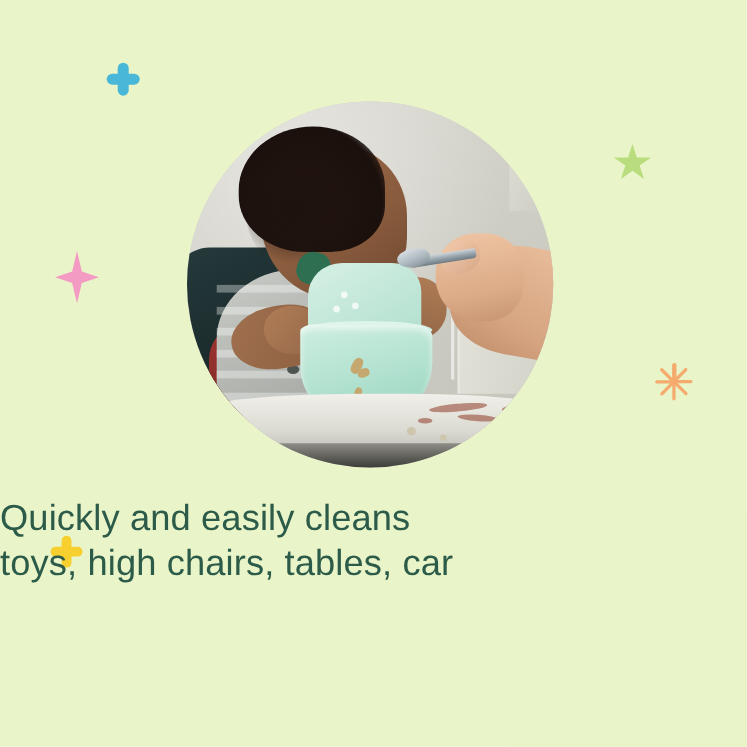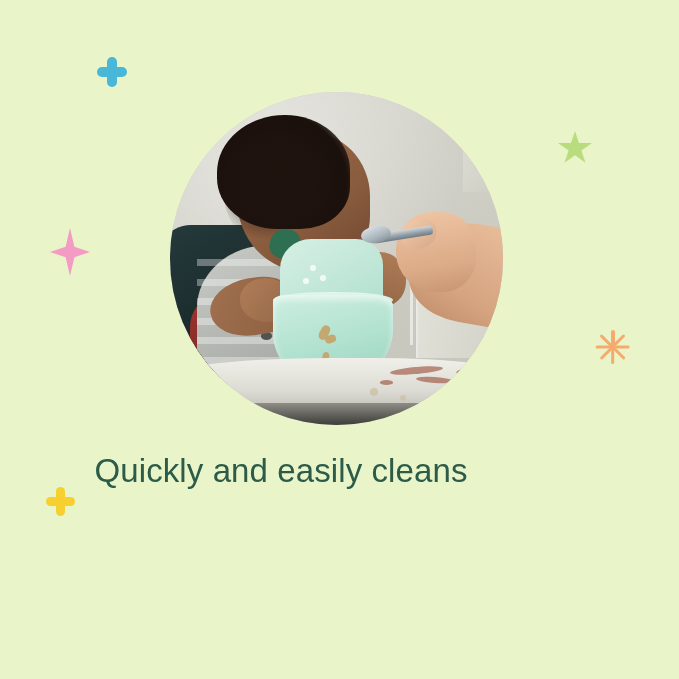--- a/index.html
+++ b/index.html
@@ -353,21 +353,21 @@
     border-radius: 50%;
     transform: rotate(-9deg);
   }
 
   
   .caption {
     position: absolute;
     left: 0;
     top: 450px;
     width: 562px;
-    text-align: center;
+    text-align: left;
     color: #2d5b49;
     font-family: "Liberation Sans", sans-serif;
     font-size: 33px;
     line-height: 41px;
     letter-spacing: 0.1px;
     font-weight: 400;
   }
   .caption-line { display: block; }
 </style>
 </head>
@@ -463,15 +463,16 @@
       <div class="tray-stain s4"></div>
       <div class="tray-crumb c1"></div>
       <div class="tray-crumb c2"></div>
       <div class="chair-tray-edge"></div>
 
     </div>
   </div>
 
   <div class="caption">
     <span class="caption-line">Quickly and easily cleans</span>
+    <span class="caption-line">toys, high chairs, tables, car</span>
   </div>
 
 </div>
 
 </body></html>

